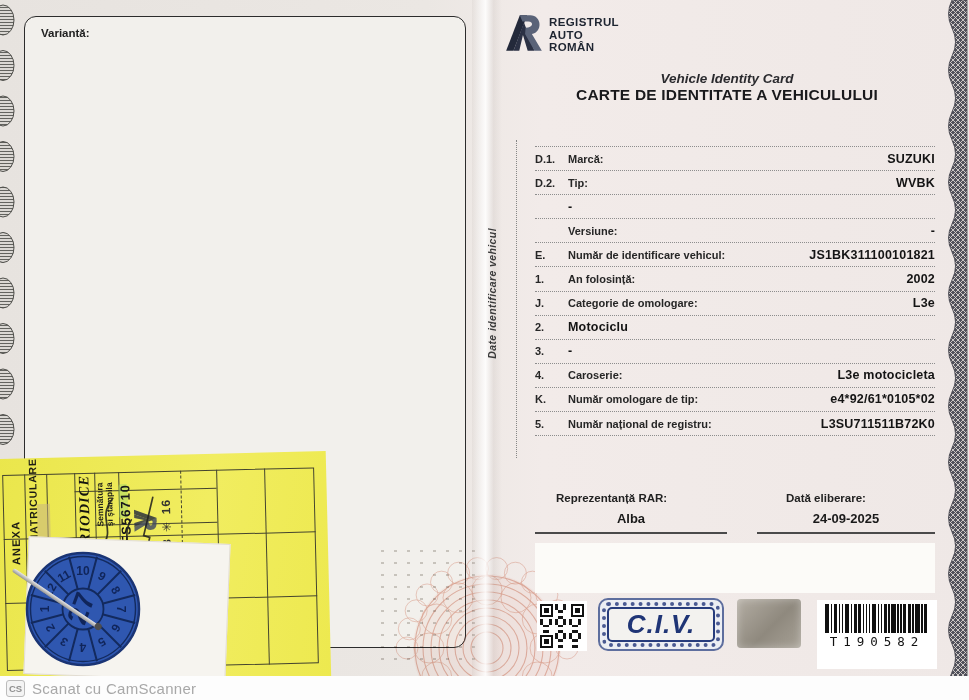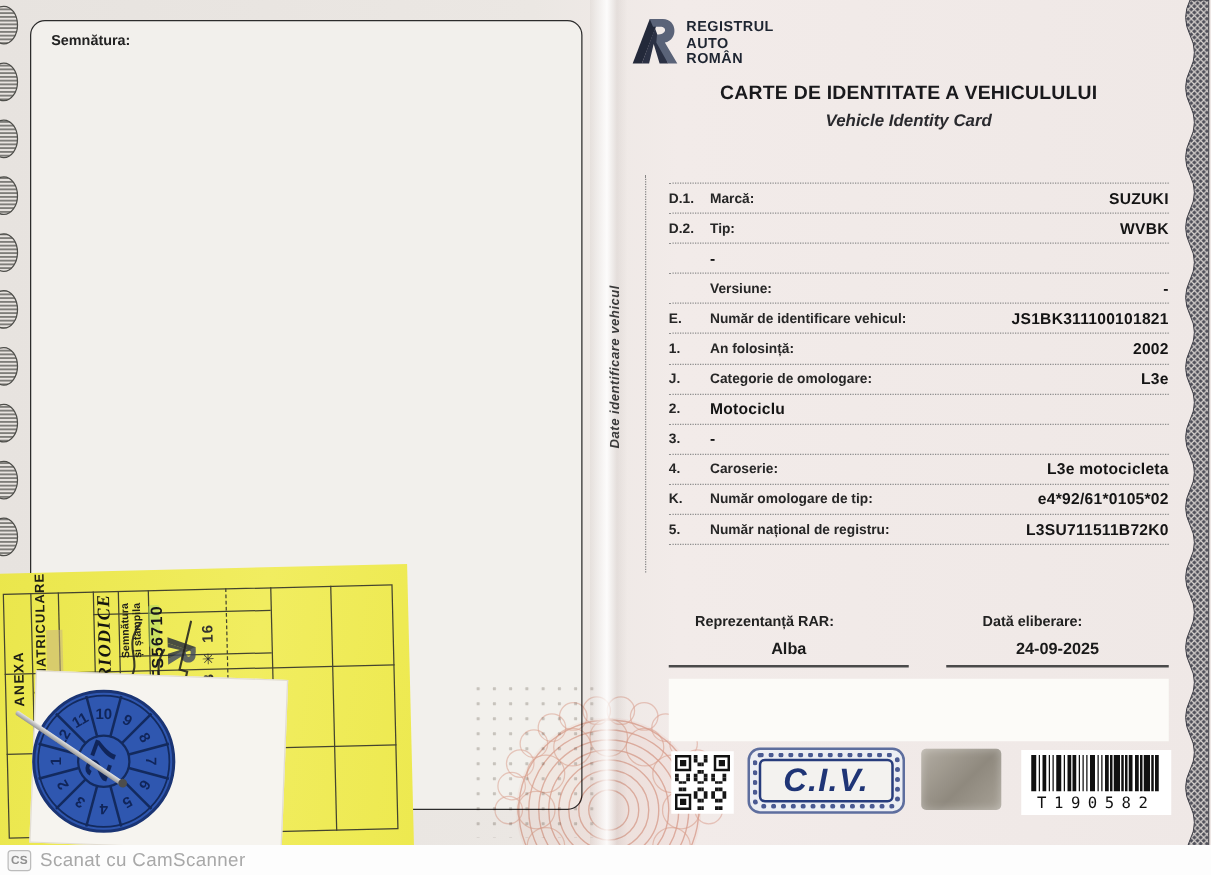--- a/index.html
+++ b/index.html
@@ -62,21 +62,21 @@
   .finder{position:absolute;width:9px;height:9px;border:2.4px solid #111;background:#fff;}
   .finder::after{content:"";position:absolute;left:2px;top:2px;width:5px;height:5px;background:#111;}
   #civ-badge{left:598px;top:598px;width:126px;height:53px;border:2px solid #5e6e9e;border-radius:10px;
     background:#eceef3;padding:2px;z-index:3;}
   #civ-mid{width:100%;height:100%;border:4px dotted #4a5a92;border-radius:7px;padding:1px;box-sizing:border-box;font-style:italic;}
   #civ-inner{width:100%;height:100%;border:2.5px solid #273c7c;border-radius:5px;background:#f3f2ef;box-sizing:border-box;
     display:flex;align-items:center;justify-content:center;}
   #civ-text{font-size:26px;font-weight:800;color:#1f3576;letter-spacing:1px;}
   #hologram{left:737px;top:599px;width:64px;height:49px;border-radius:4px;z-index:3;
     background:linear-gradient(135deg,#b3ada3,#8f897e 55%,#a7a196);box-shadow:inset 0 0 8px rgba(255,255,255,.35);}
-  #barcode-box{left:817px;top:600px;width:120px;height:52px;background:#fff;z-index:3;}
+  #barcode-box{left:817px;top:600px;width:120px;height:69px;background:#fff;z-index:3;}
   #bars{position:absolute;left:8px;top:4px;width:104px;height:29px;display:flex;align-items:stretch;}
   .bar{background:#101010;margin-right:1.6px;height:100%;}
   #barcode-text{position:absolute;left:0;top:34px;width:100%;text-align:center;
     font-family:"DejaVu Sans Mono","Liberation Mono",monospace;font-size:12.5px;letter-spacing:6px;color:#111;}
 
   
   #annex{left:-8px;top:456px;width:336px;height:232px;transform:rotate(-1.4deg);transform-origin:40% 40%;
     background:linear-gradient(100deg,#eae64b,#f1ed60 60%,#ede94f);z-index:4;overflow:hidden;}
   .tl{position:absolute;background:#44442f;}
   #annex-frame{position:absolute;left:12px;top:16px;width:312px;height:196px;border:1.5px solid #44442f;}
@@ -138,21 +138,21 @@
     <defs>
       <pattern id="hX" width="5" height="5" patternUnits="userSpaceOnUse">
         <rect width="5" height="5" fill="#50505a"></rect>
         <path d="M0 0 L5 5 M5 0 L0 5" stroke="#d9d4d0" stroke-width="0.9"></path>
       </pattern>
     </defs>
     <path d="M9 0 Q2 14 9 28 Q16 42 9 56 Q2 70 9 84 Q16 98 9 112 Q2 126 9 140 Q16 154 9 168 Q2 182 9 196 Q16 210 9 224 Q2 238 9 252 Q16 266 9 280 Q2 294 9 308 Q16 322 9 336 Q2 350 9 364 Q16 378 9 392 Q2 406 9 420 Q16 434 9 448 Q2 462 9 476 Q16 490 9 504 Q2 518 9 532 Q16 546 9 560 Q2 574 9 588 Q16 602 9 616 Q2 630 9 644 Q16 658 9 672 Q2 686 9 700 L24 700 L24 0 Z" fill="url(#hX)" stroke="#3e3e46" stroke-width="0.8"></path>
   </svg>
 
 <div id="mentiuni-box" class="abs" data-interactable="false">
-  <div id="mentiuni-label" data-interactable="false">Semnătura:</div>
+  <div id="mentiuni-label" data-interactable="false">Variantă:</div>
 </div>
 
 <div id="speckles" class="abs" data-interactable="false"></div>
 <svg id="rosette" class="abs" data-interactable="false" viewBox="0 0 215 128">
     <circle cx="107" cy="100" r="74" fill="#f6d9cf" opacity="0.25"></circle>
     <circle cx="107" cy="100" r="16" fill="none" stroke="#df9c8a" stroke-width="1.1" opacity="0.75"></circle>
     <circle cx="107" cy="100" r="24" fill="none" stroke="#df9c8a" stroke-width="1.1" opacity="0.75"></circle>
     <circle cx="107" cy="100" r="32" fill="none" stroke="#df9c8a" stroke-width="1.1" opacity="0.75"></circle>
     <circle cx="107" cy="100" r="40" fill="none" stroke="#df9c8a" stroke-width="1.1" opacity="0.75"></circle>
     <circle cx="107" cy="100" r="48" fill="none" stroke="#df9c8a" stroke-width="1.1" opacity="0.75"></circle>
@@ -195,22 +195,22 @@
   <path d="M3 37 L16 3 L23 3 L10 37 Z" fill="#23293a"></path>
   <path d="M10 37 L20 10 L30 37 L23.5 37 L19 22 L15.5 37 Z" fill="#2b3144"></path>
   <path d="M16 3 L26 3 C37 3 38 19 27.5 21 L37 37 L30 37 L21 21 L21.5 15 C29 15 29.5 9 24 9 L18.5 9 Z" fill="#5a6378"></path>
 </svg>
 <div id="org-name" class="abs" data-interactable="false">
   <div data-interactable="false">REGISTRUL</div>
   <div data-interactable="false">AUTO</div>
   <div data-interactable="false">ROMÂN</div>
 </div>
 <div id="title-wrap" class="abs" data-interactable="false">
+  <div id="doc-subtitle" data-interactable="false">Vehicle Identity Card</div>
   <div id="doc-title" data-interactable="false">CARTE DE IDENTITATE A VEHICULULUI</div>
-  <div id="doc-subtitle" data-interactable="false">Vehicle Identity Card</div>
 </div>
 
 <div id="fields-list" class="abs" data-interactable="false">
     <div class="frow" data-interactable="false">
       <span class="fcode" data-interactable="false">D.1.</span>
       <span class="flabel" data-interactable="false">Marcă:</span>
       <span class="fvalue" data-interactable="false">SUZUKI</span>
     </div>
     <div class="frow" data-interactable="false">
       <span class="fcode" data-interactable="false">D.2.</span>

